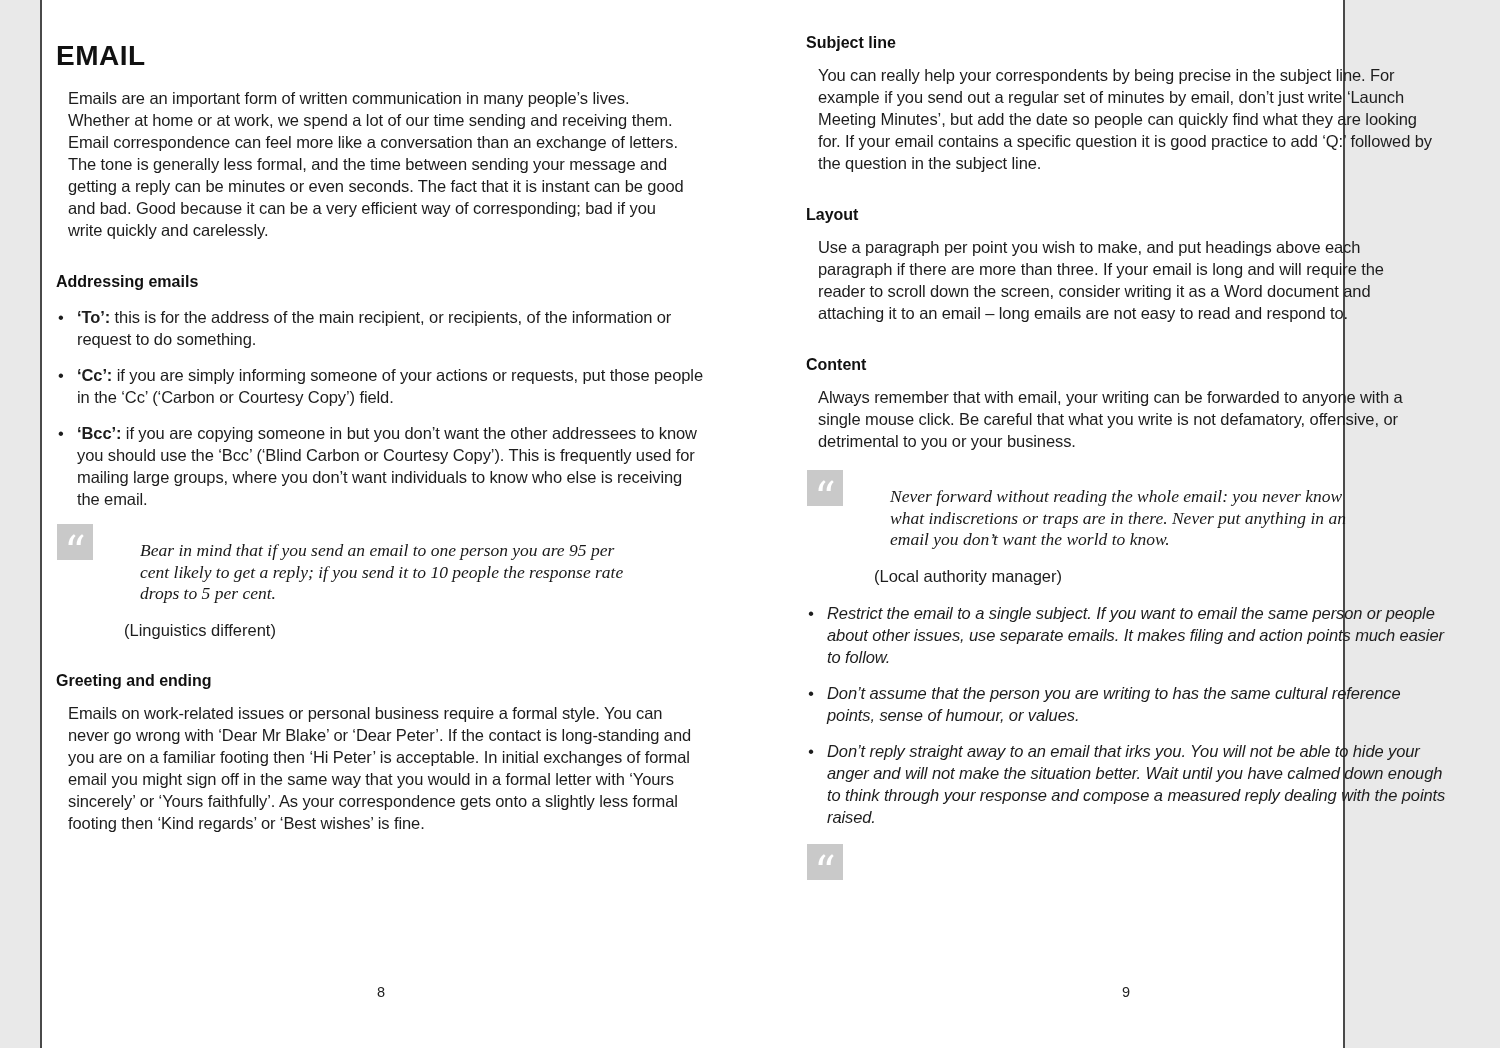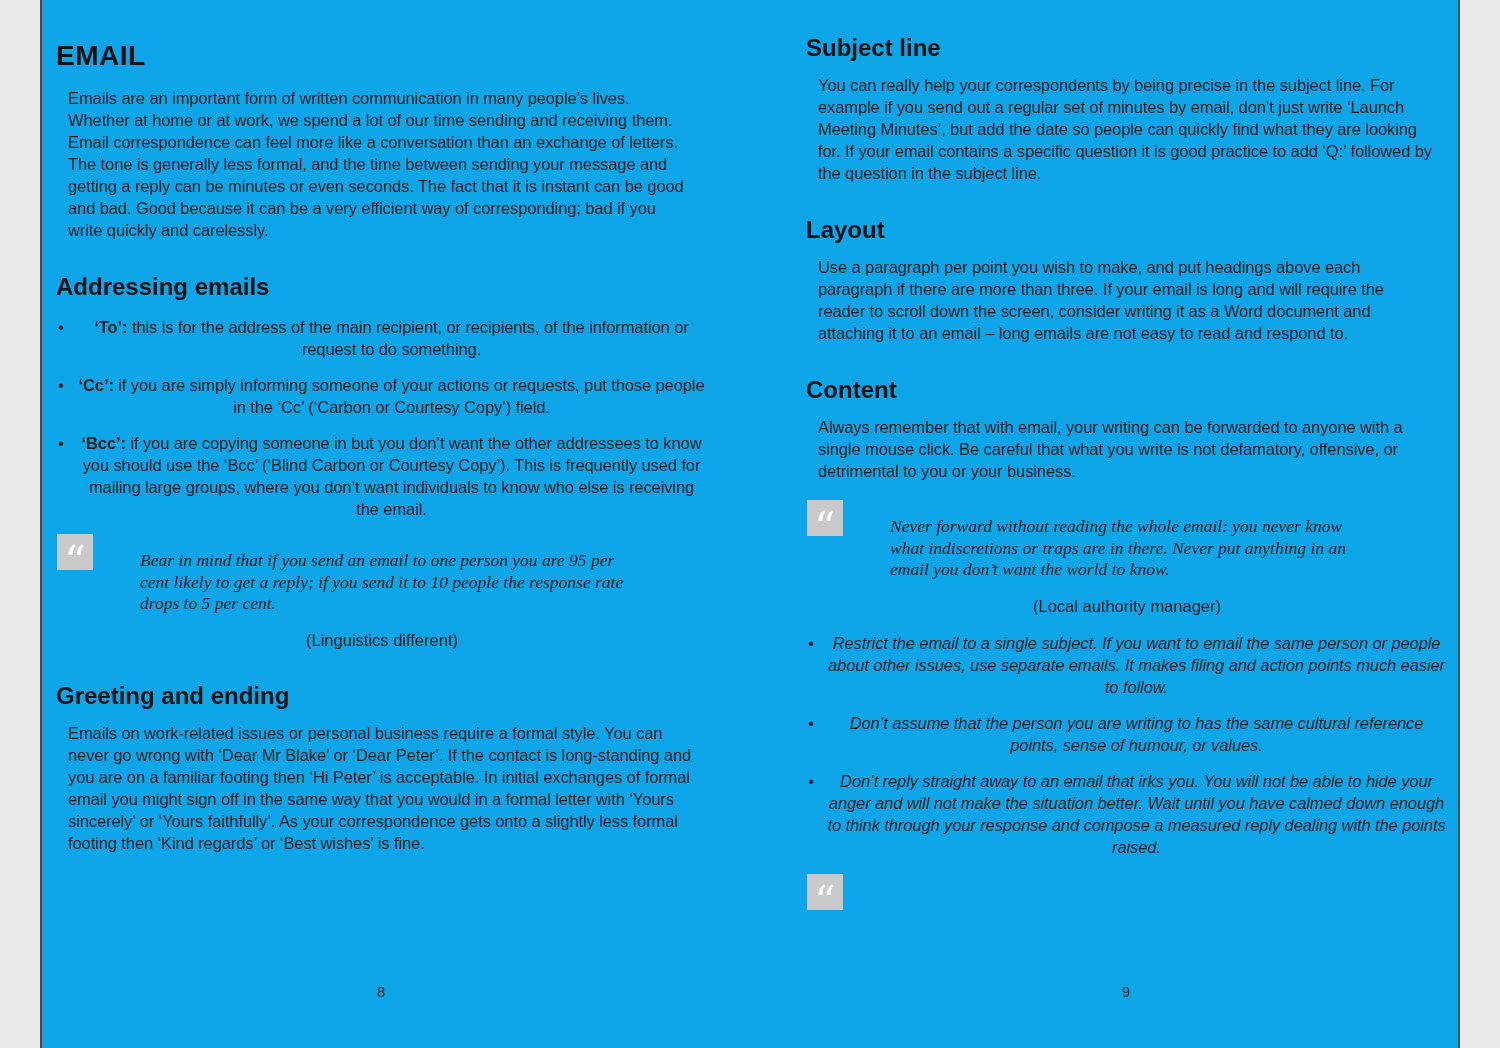--- a/index.html
+++ b/index.html
@@ -3,42 +3,42 @@
 <meta charset="utf-8">
 <style>
   html,body{margin:0;padding:0;}
   body{
     width:1500px;height:1048px;position:relative;overflow:hidden;
     background:#e9e9e9;
     font-family:"Liberation Sans",sans-serif;
     color:#1d1d1d;
   }
   .spread{
-    position:absolute;left:40px;top:0;width:1420px;height:1048px;
-    background:#0ea5e9;
+    position:absolute;left:40px;top:0;width:1305px;height:1048px;
+    background:#ffffff;
     border-left:2px solid #4a4a4a;border-right:2px solid #4a4a4a;
     box-sizing:border-box;
   }
   .col{position:absolute;top:0;height:1048px;}
   .col-left{left:14px;width:650px;}
   .col-right{left:764px;width:640px;}
 
   .doc-title{
     font-size:28px;font-weight:bold;color:#111;
     margin:40px 0 15px 0;letter-spacing:.5px;
   }
   .sec-heading{
-    font-size:24px;font-weight:bold;color:#111;
+    font-size:16px;font-weight:bold;color:#111;
     margin:32px 0 10px 0;
   }
   .sec-heading.first{margin-top:34px;}
   .body-text{
     margin:12px;font-size:16.5px;line-height:22px;letter-spacing:-0.1px;
   }
-  ul.blist{list-style:none;margin:15px 0 0 0;padding:0;text-align:center;}
+  ul.blist{list-style:none;margin:15px 0 0 0;padding:0;}
   ul.blist li{
     position:relative;padding-left:21px;margin-bottom:14px;
     font-size:16.5px;line-height:22px;letter-spacing:-0.1px;
   }
   ul.blist li::before{
     content:"\2022";position:absolute;left:2px;top:0;
   }
   .lead{font-weight:bold;}
 
   .quote{display:flex;margin:14px 66px 0 1px;}
@@ -46,21 +46,21 @@
     flex:0 0 36px;width:36px;height:36px;background:#c9c9c9;color:#ffffff;
     text-align:center;font-family:"DejaVu Serif",serif;
     font-size:42px;line-height:56px;overflow:hidden;user-select:none;
   }
   .quote-body{flex:1;margin-left:31px;}
   .quote-text{
     margin:16px;font-family:"Liberation Serif",serif;font-style:italic;
     font-size:17.5px;line-height:21.5px;color:#191919;
   }
   .quote-attr{
-    text-align:center;font-size:16.5px;margin-top:3px;color:#1d1d1d;
+    text-align:left;font-size:16.5px;margin-top:3px;color:#1d1d1d;
   }
   .pagenum{
     position:absolute;top:984px;left:0;right:0;text-align:center;
     font-size:14.5px;color:#222;
   }
 </style>
 </head>
 <body>
 
 <div class="spread">

